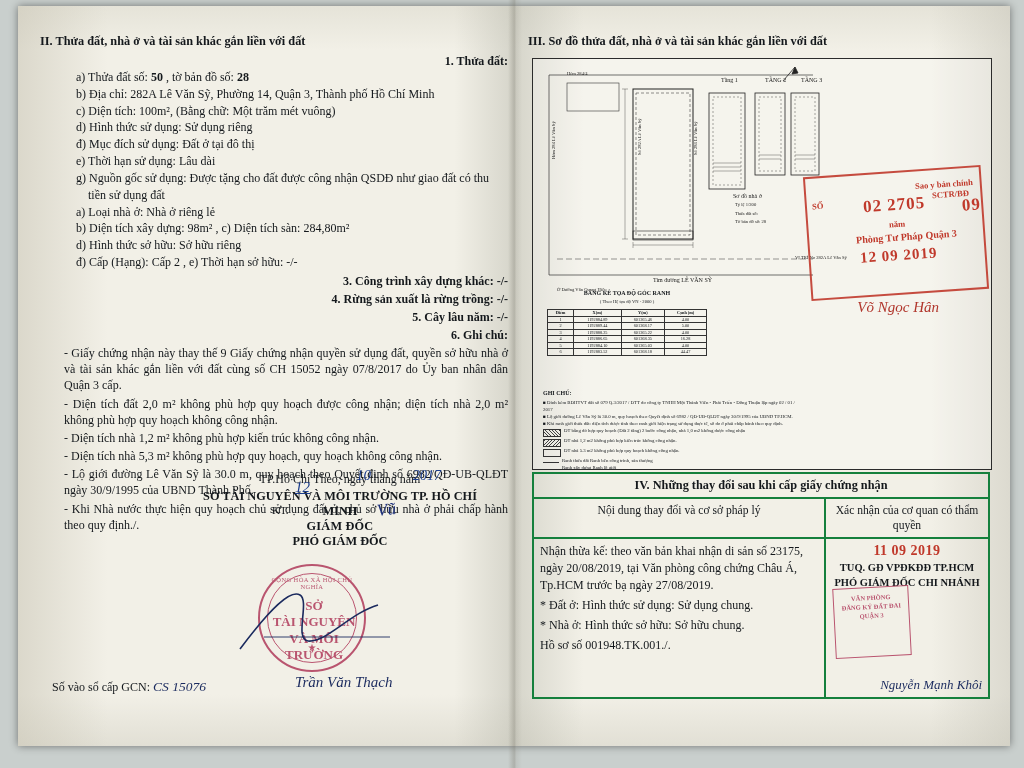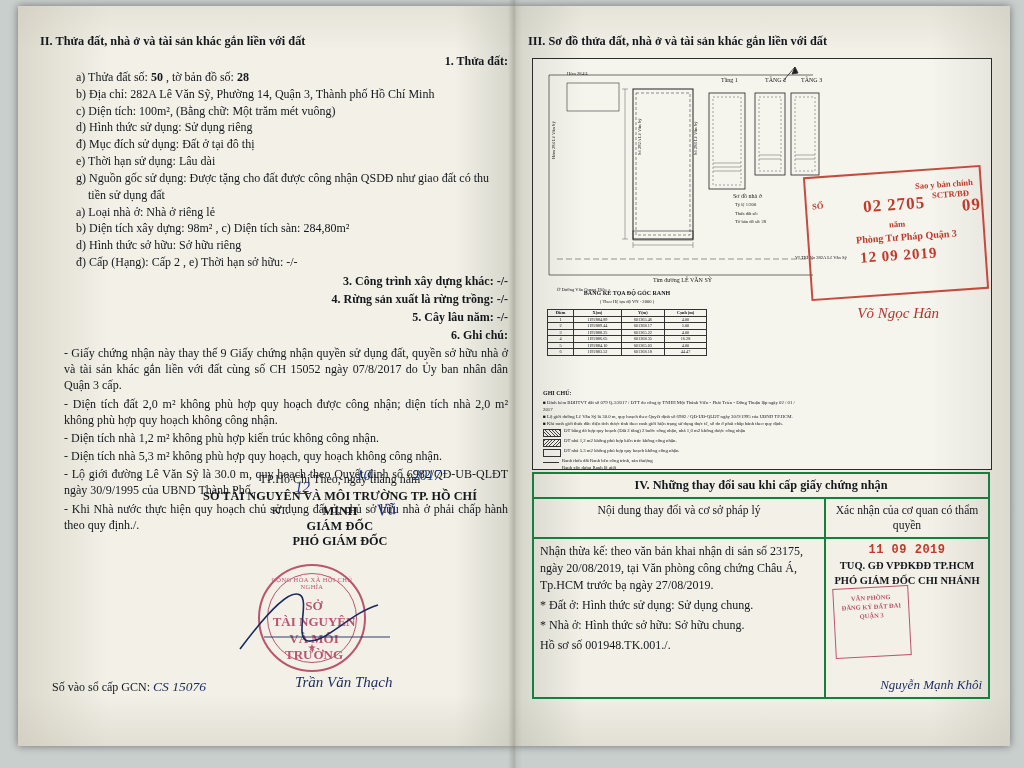--- a/index.html
+++ b/index.html
@@ -320,24 +320,23 @@
   }
   .tbl4 td, .tbl4 th { border: 2px solid #15803d; padding: 4px 6px; vertical-align: top; }
   .tbl4 .hd { text-align: center; font-weight: bold; font-size: 12.3px; }
   .tbl4 .colhd { text-align: center; font-size: 11.6px; line-height: 1.3; }
   .cell-body { font-size: 12px; line-height: 1.42; min-height: 150px; }
   .cell-body p { margin: 0 0 3px 0; }
   .cell-right { position: relative; width: 150px; font-size: 11px; }
   .date-red {
     color: #c0392b;
     font-weight: bold;
-    font-size: 12px;
+    font-size: 14px;
     text-align: center;
     letter-spacing: .5px;
-    font-family: Liberation Mono, monospace;
   }
   .tuq {
     text-align: center;
     font-size: 10.5px;
     font-weight: bold;
     line-height: 1.25;
     margin-top: 2px;
   }
   .stamp-sq {
     position: absolute;
@@ -586,21 +585,21 @@
 
         <div class="red-stamp-box"></div>
         <div class="red-line" style="right:18px;top:120px;transform:rotate(-4deg)">Sao y bản chính</div>
         <div class="red-line" style="right:168px;top:142px;transform:rotate(-4deg)">SỐ</div>
         <div class="red-big" style="right:66px;top:136px;transform:rotate(-4deg)">02 2705</div>
         <div class="red-line" style="right:22px;top:130px;transform:rotate(-4deg)">SCTR/BĐ</div>
         <div class="red-big" style="right:10px;top:136px;transform:rotate(-4deg)">09</div>
         <div class="red-line" style="right:86px;top:160px;transform:rotate(-4deg)">năm</div>
         <div class="red-line" style="right:34px;top:172px;transform:rotate(-4deg);font-size:10px">Phòng Tư Pháp Quận 3</div>
         <div class="red-big" style="right:54px;top:188px;transform:rotate(-4deg);font-size:15px">12  09  2019</div>
-        <div class="blue-hand" style="right:52px;top:246px;color:#b1362c">Võ Ngọc Hân</div>
+        <div class="blue-hand" style="right:52px;top:240px;color:#b1362c">Võ Ngọc Hân</div>
       </div>
     </div>
 
     <table class="tbl4">
       <tbody>
           <tr>
         <td class="hd" colspan="2">IV. Những thay đổi sau khi cấp giấy chứng nhận</td>
       </tr>
       <tr>
         <td class="colhd">Nội dung thay đổi và cơ sở pháp lý</td>

